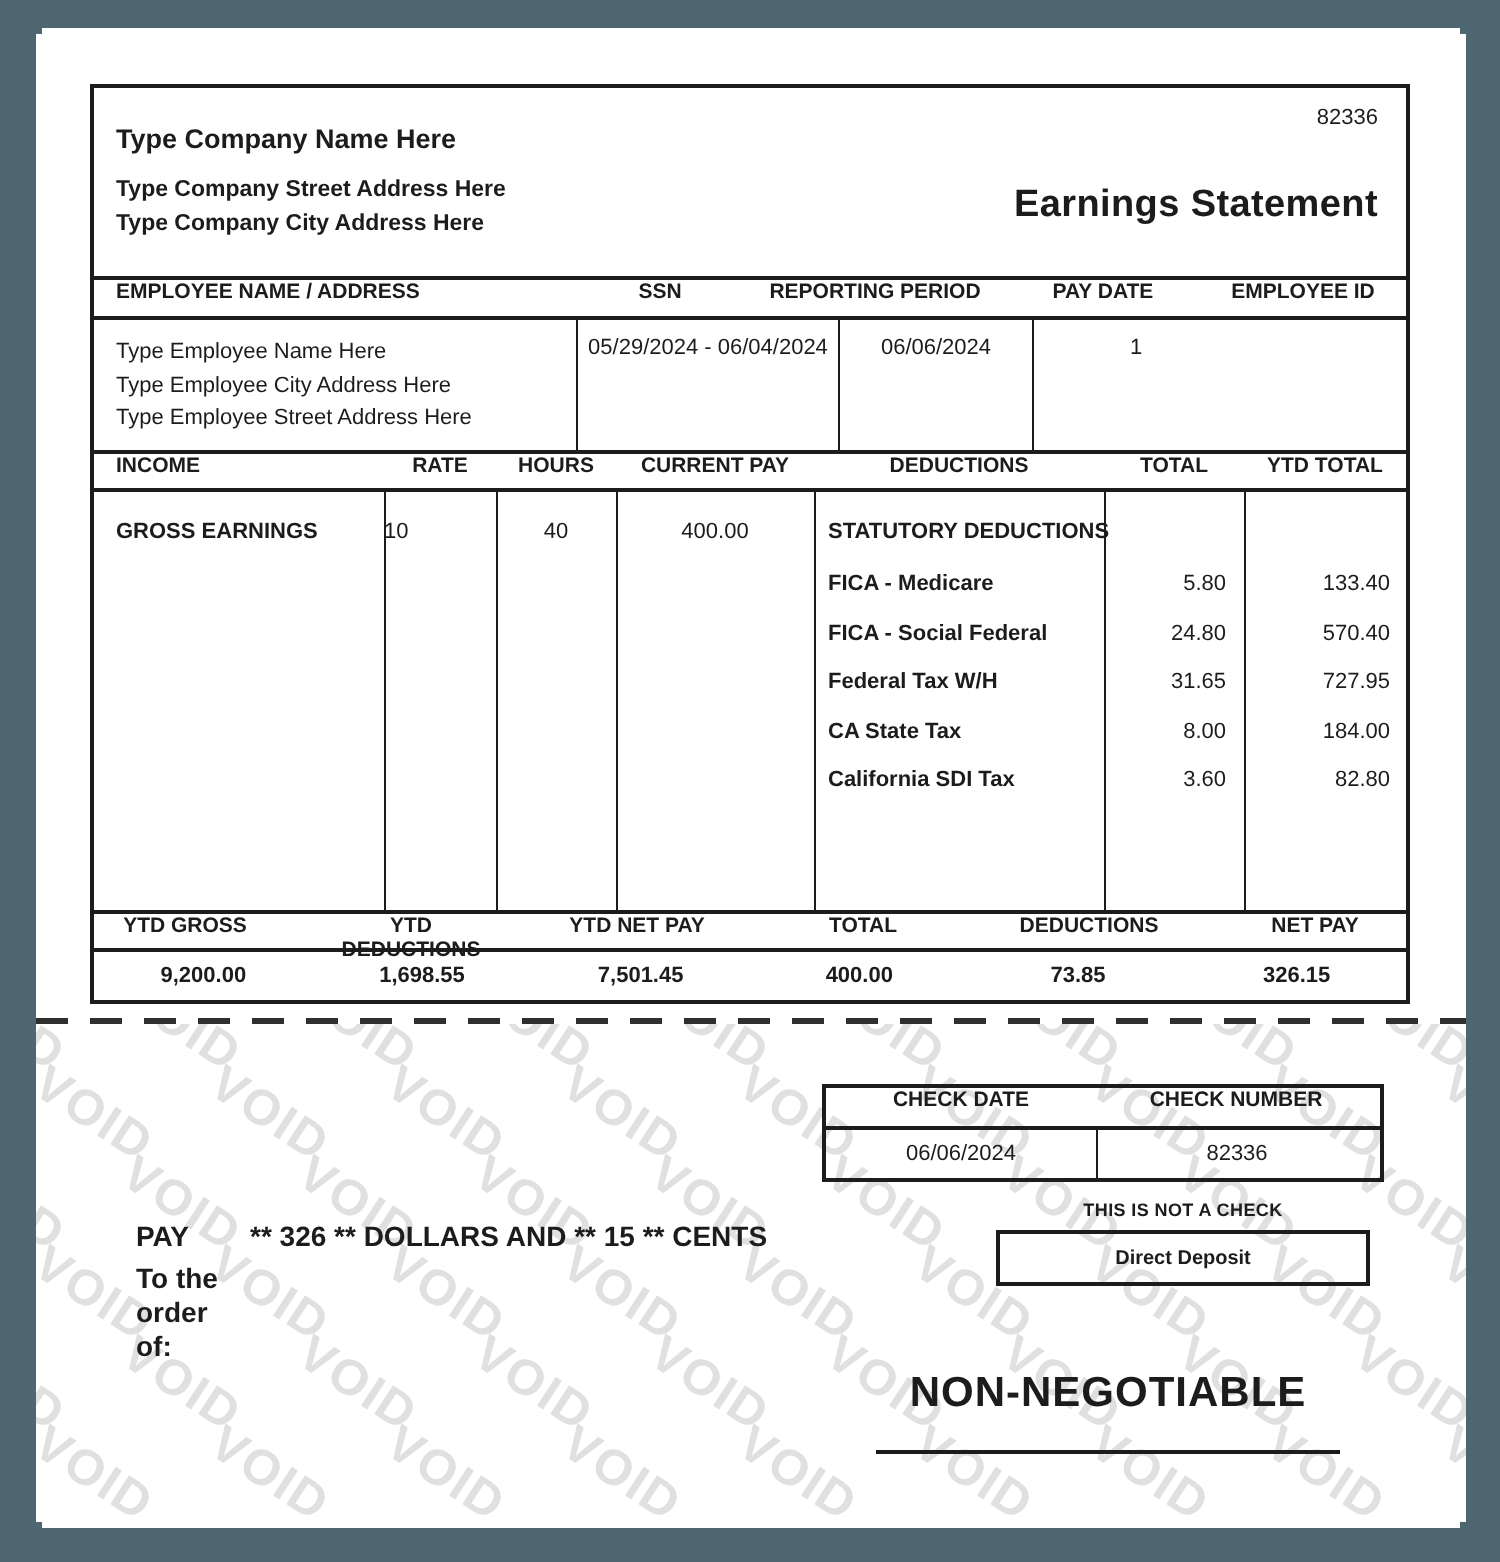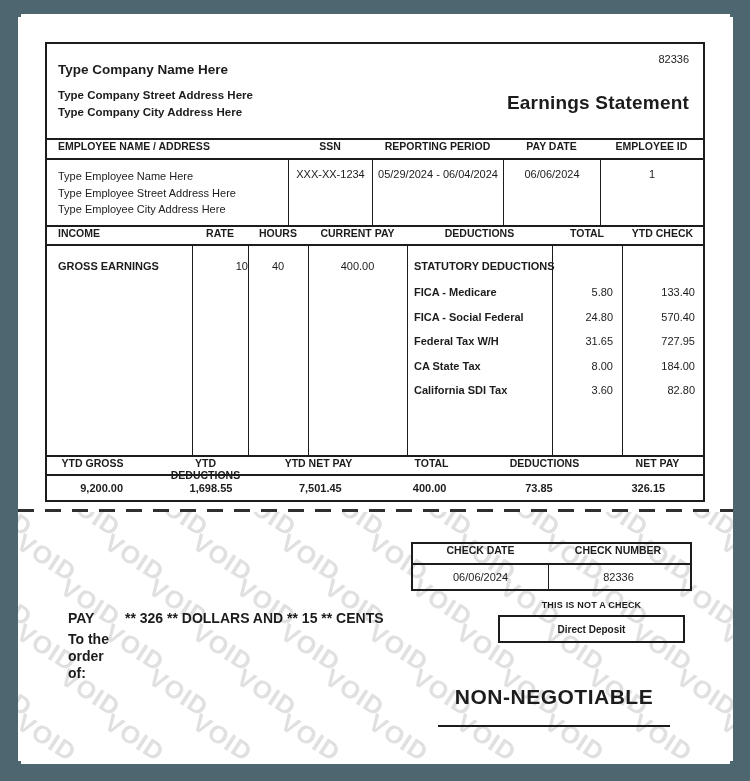--- a/index.html
+++ b/index.html
@@ -48,21 +48,21 @@
 
   .inc-strip { top:181px; height:21px; }
   .inc-strip .c0 { width:145px; text-align:left; padding-left:11px; }
   .inc-strip .c1 { width:56px; } .inc-strip .c2 { width:60px; }
   .inc-strip .c3 { width:99px; } .inc-strip .c4 { width:145px; }
   .inc-strip .c5 { width:70px; } .inc-strip .c6 { width:81px; }
 
   .tbody { position:absolute; left:0; top:202px; width:656px; height:209px; font-size:11px; font-weight:500; }
   .vline { position:absolute; top:0; bottom:0; width:0; border-left:1.5px solid #1c1c1c; }
   .gross-label { position:absolute; left:11px; top:14px; font-weight:bold; }
-  .rate-val { position:absolute; left:145px; width:56px; top:14px; text-align:right; }
+  .rate-val { position:absolute; left:145px; width:56px; top:14px; text-align:left; }
   .hours-val { position:absolute; left:201px; width:60px; top:14px; text-align:center; }
   .curpay-val { position:absolute; left:261px; width:99px; top:14px; text-align:center; }
   .ded-title { position:absolute; left:367px; top:14px; font-weight:bold; }
   .ded-row { position:absolute; left:360px; width:296px; height:24px; display:flex; align-items:center; }
   .ded-row .dl { width:145px; padding-left:7px; font-weight:bold; }
   .ded-row .dt { width:70px; text-align:right; padding-right:9px; }
   .ded-row .dy { width:81px; text-align:right; padding-right:8px; }
 
   .sum-strip { top:411px; height:21px;gap:22px; }
   .sum-strip .c { width:109.33px; }
@@ -124,37 +124,36 @@
       <div class="c c0">EMPLOYEE NAME / ADDRESS</div>
       <div class="c c1">SSN</div>
       <div class="c c2">REPORTING PERIOD</div>
       <div class="c c3">PAY DATE</div>
       <div class="c c4">EMPLOYEE ID</div>
     </div>
 
     <div class="emp-row">
       <div class="cell c0">
         <div class="addr-line">Type Employee Name Here</div>
+        <div class="addr-line">Type Employee City Address Here</div>
         <div class="addr-line">Type Employee Street Address Here</div>
-        <div class="addr-line">Type Employee City Address Here</div>
-      </div>
-      <div class="cell c1">XXX-XX-1234</div>
+      </div>
       <div class="cell c2">05/29/2024 - 06/04/2024</div>
       <div class="cell c3">06/06/2024</div>
       <div class="cell c4">1</div>
     </div>
 
     <div class="strip inc-strip">
       <div class="c c0">INCOME</div>
       <div class="c c1">RATE</div>
       <div class="c c2">HOURS</div>
       <div class="c c3">CURRENT PAY</div>
       <div class="c c4">DEDUCTIONS</div>
       <div class="c c5">TOTAL</div>
-      <div class="c c6">YTD CHECK</div>
+      <div class="c c6">YTD TOTAL</div>
     </div>
 
     <div class="tbody">
       <div class="vline" style="left:145px"></div>
       <div class="vline" style="left:201px"></div>
       <div class="vline" style="left:261px"></div>
       <div class="vline" style="left:360px"></div>
       <div class="vline" style="left:505px"></div>
       <div class="vline" style="left:575px"></div>
 

